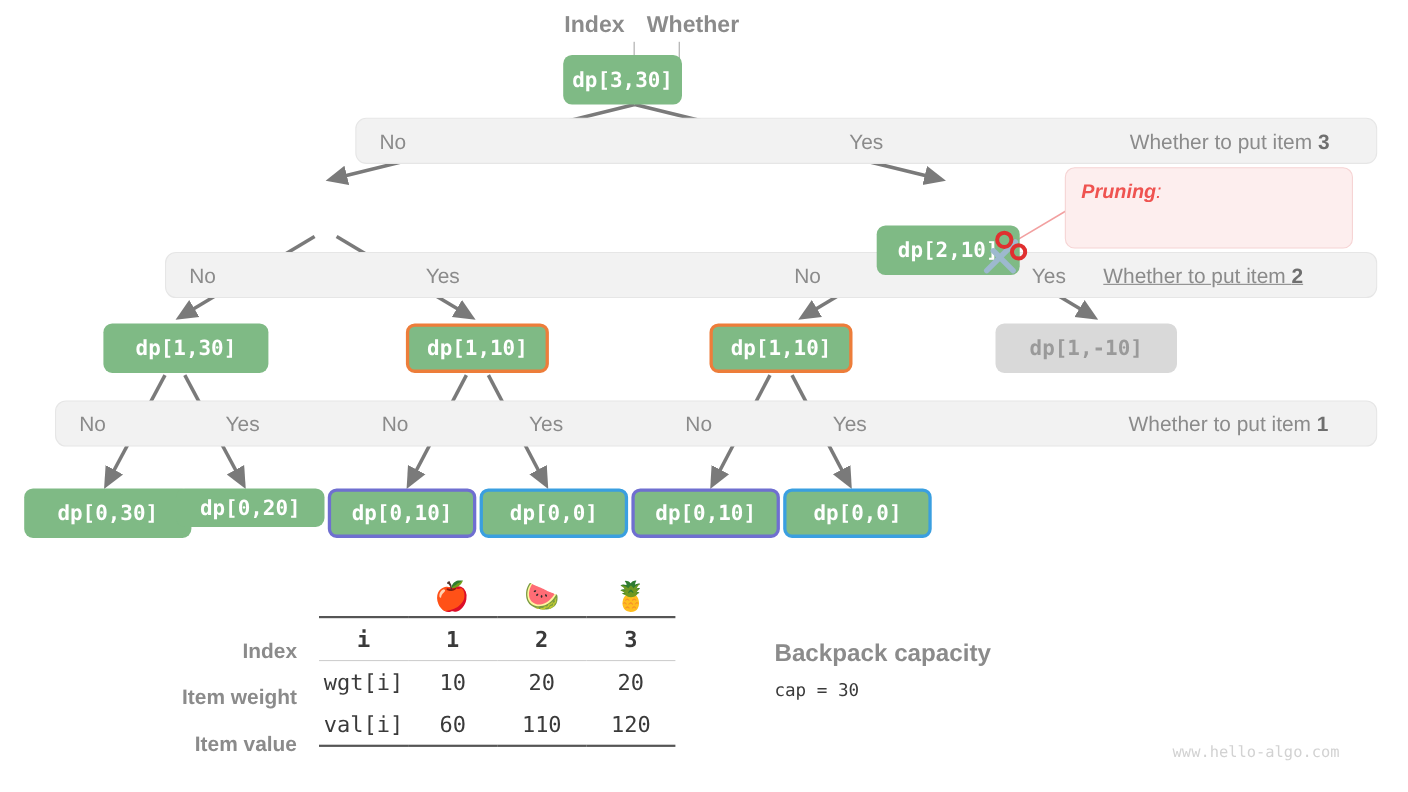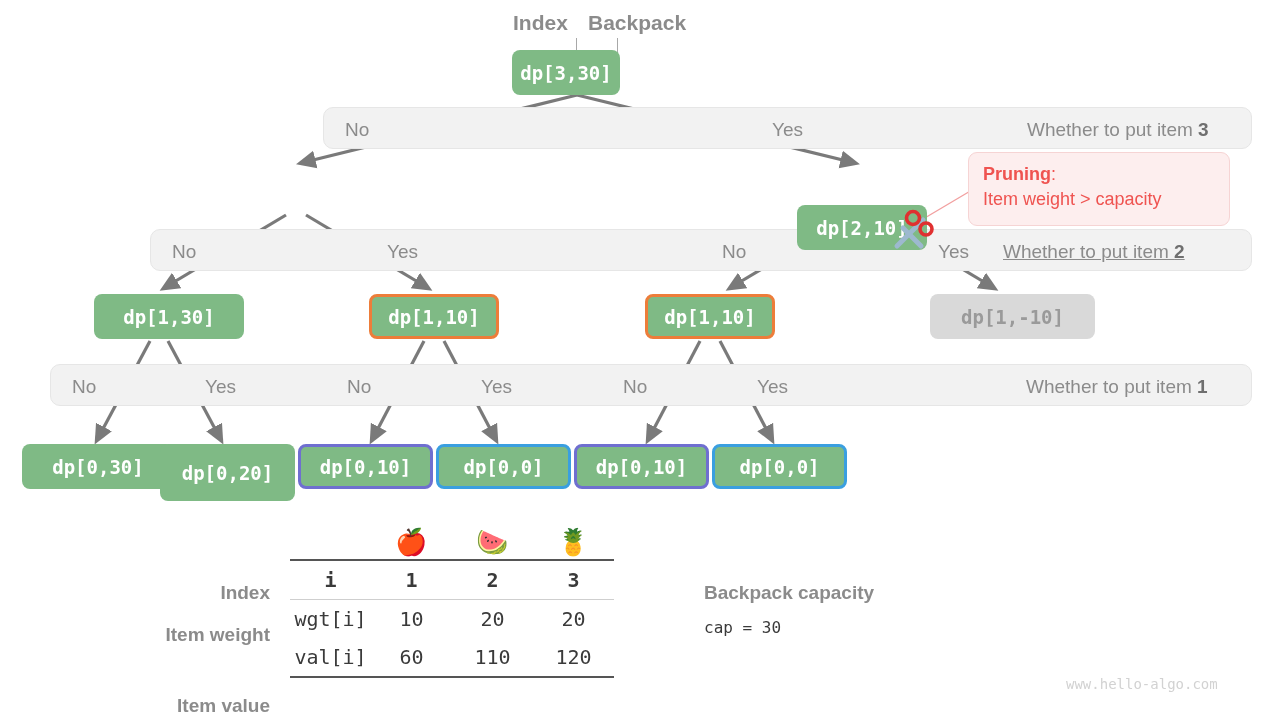--- a/index.html
+++ b/index.html
@@ -79,20 +79,21 @@
   }
 
   
   .callout{
     position:absolute;
     background:#fdeeee;
     border:1px solid #f6d4d4;
     border-radius:9px;
     box-sizing:border-box;
     padding:9px 14px 10px 14px;
+    font-style:italic;
   }
   .callout .ln{
     color:#ef5350;
     font-size:18px;
     line-height:25px;
     white-space:nowrap;
   }
   .callout .ln b{font-weight:bold;}
 
   
@@ -116,21 +117,21 @@
     color:#8b8b8b;
     font-size:19px;
     font-weight:bold;
     text-align:right;
     white-space:nowrap;
     line-height:1;
   }
   .caplabel{
     position:absolute;
     color:#8b8b8b;
-    font-size:19px;
+    font-size:22px;
     font-weight:bold;
     white-space:nowrap;
     line-height:1;
   }
   .capval{
     position:absolute;
     color:#3a3a3a;
     font-family:"DejaVu Sans Mono","Liberation Mono",monospace;
     font-size:16px;
     white-space:nowrap;
@@ -174,21 +175,21 @@
       <path d="M444,341 L496,440"></path>
 
       <path d="M700,341 L648,440"></path>
       <path d="M720,341 L772,440"></path>
     </g>
 
     <line x1="918" y1="222" x2="972" y2="190" stroke="#f2a0a0" stroke-width="1.4"></line>
   </svg>
 
   <div class="toplabel" style="left:513px;top:12px;">Index</div>
-  <div class="toplabel" style="left:588px;top:12px;">Backpack</div>
+  <div class="toplabel" style="left:588px;top:12px;">Whether</div>
   <div class="tick" style="left:576px;top:38px;height:24px;"></div>
   <div class="tick" style="left:617px;top:38px;height:24px;"></div>
 
   <div class="levelbar" style="left:323px;top:107px;width:929px;height:42px;"></div>
   <div class="yn" style="left:345px;top:120px;">No</div>
   <div class="yn" style="left:772px;top:120px;">Yes</div>
   <div class="lvl-label" style="left:1027px;top:120px;">
     <span>Whether to put item </span><b>3</b>
   </div>
 
@@ -212,43 +213,42 @@
     <span>Whether to put item </span><b>1</b>
   </div>
 
   <div class="node" style="left:512px;top:50px;width:108px;height:45px;">dp[3,30]</div>
 
   <div class="node" style="left:797px;top:169px;width:130px;height:45px;margin-top:36px;">dp[2,10]</div>
 
   <div class="node" style="left:94px;top:294px;width:150px;height:45px;">dp[1,30]</div>
   <div class="node ring-orange" style="left:369px;top:294px;width:130px;height:45px;">dp[1,10]</div>
   <div class="node ring-orange" style="left:645px;top:294px;width:130px;height:45px;">dp[1,10]</div>
-  <div class="node pruned" style="left:930px;top:294px;width:165px;height:45px;">dp[1,-10]</div>
+  <div class="node pruned" style="left:905px;top:294px;width:165px;height:45px;">dp[1,-10]</div>
 
   <div class="node" style="left:22px;top:444px;width:152px;height:45px;">dp[0,30]</div>
-  <div class="node" style="left:160px;top:444px;width:135px;height:57px;">dp[0,20]</div>
+  <div class="node" style="left:160px;top:444px;width:135px;height:35px;">dp[0,20]</div>
   <div class="node ring-purple" style="left:298px;top:444px;width:135px;height:45px;">dp[0,10]</div>
   <div class="node ring-blue" style="left:436px;top:444px;width:135px;height:45px;">dp[0,0]</div>
   <div class="node ring-purple" style="left:574px;top:444px;width:135px;height:45px;">dp[0,10]</div>
   <div class="node ring-blue" style="left:712px;top:444px;width:135px;height:45px;">dp[0,0]</div>
 
   <svg id="scissors" viewBox="0 0 46 48">
     <g stroke="#9db9cf" stroke-width="5" stroke-linecap="round" fill="none">
       <line x1="4" y1="38" x2="30" y2="12"></line>
       <line x1="28" y1="38" x2="10" y2="20"></line>
     </g>
     <circle cx="20" cy="10" r="6.5" fill="none" stroke="#e03030" stroke-width="3.6"></circle>
     <circle cx="33" cy="21" r="6.0" fill="none" stroke="#e03030" stroke-width="3.6"></circle>
   </svg>
 
   <div class="callout" style="left:968px;top:152px;width:262px;height:74px;">
     <div class="ln">
       <b>Pruning</b><span>:</span>
     </div>
-    <div class="ln">Item weight &gt; capacity</div>
   </div>
 
   <div id="tbl">
     <table>
       <tbody>
           <tr>
         <td></td>
         <td class="emoji">🍎</td>
         <td class="emoji">🍉</td>
         <td class="emoji">🍍</td>
@@ -270,20 +270,20 @@
         <td>60</td>
         <td>110</td>
         <td>120</td>
       </tr>
     </tbody>
       </table>
   </div>
 
   <div class="rowlabel" style="left:130px;top:583px;width:140px;">Index</div>
   <div class="rowlabel" style="left:130px;top:625px;width:140px;">Item weight</div>
-  <div class="rowlabel" style="left:130px;top:696px;width:140px;">Item value</div>
+  <div class="rowlabel" style="left:130px;top:668px;width:140px;">Item value</div>
 
   <div class="caplabel" style="left:704px;top:583px;">Backpack capacity</div>
   <div class="capval" style="left:704px;top:620px;">cap = 30</div>
 
   <div class="watermark" style="left:1066px;top:676px;">www.hello-algo.com</div>
 
 </div>
 
 </body></html>

